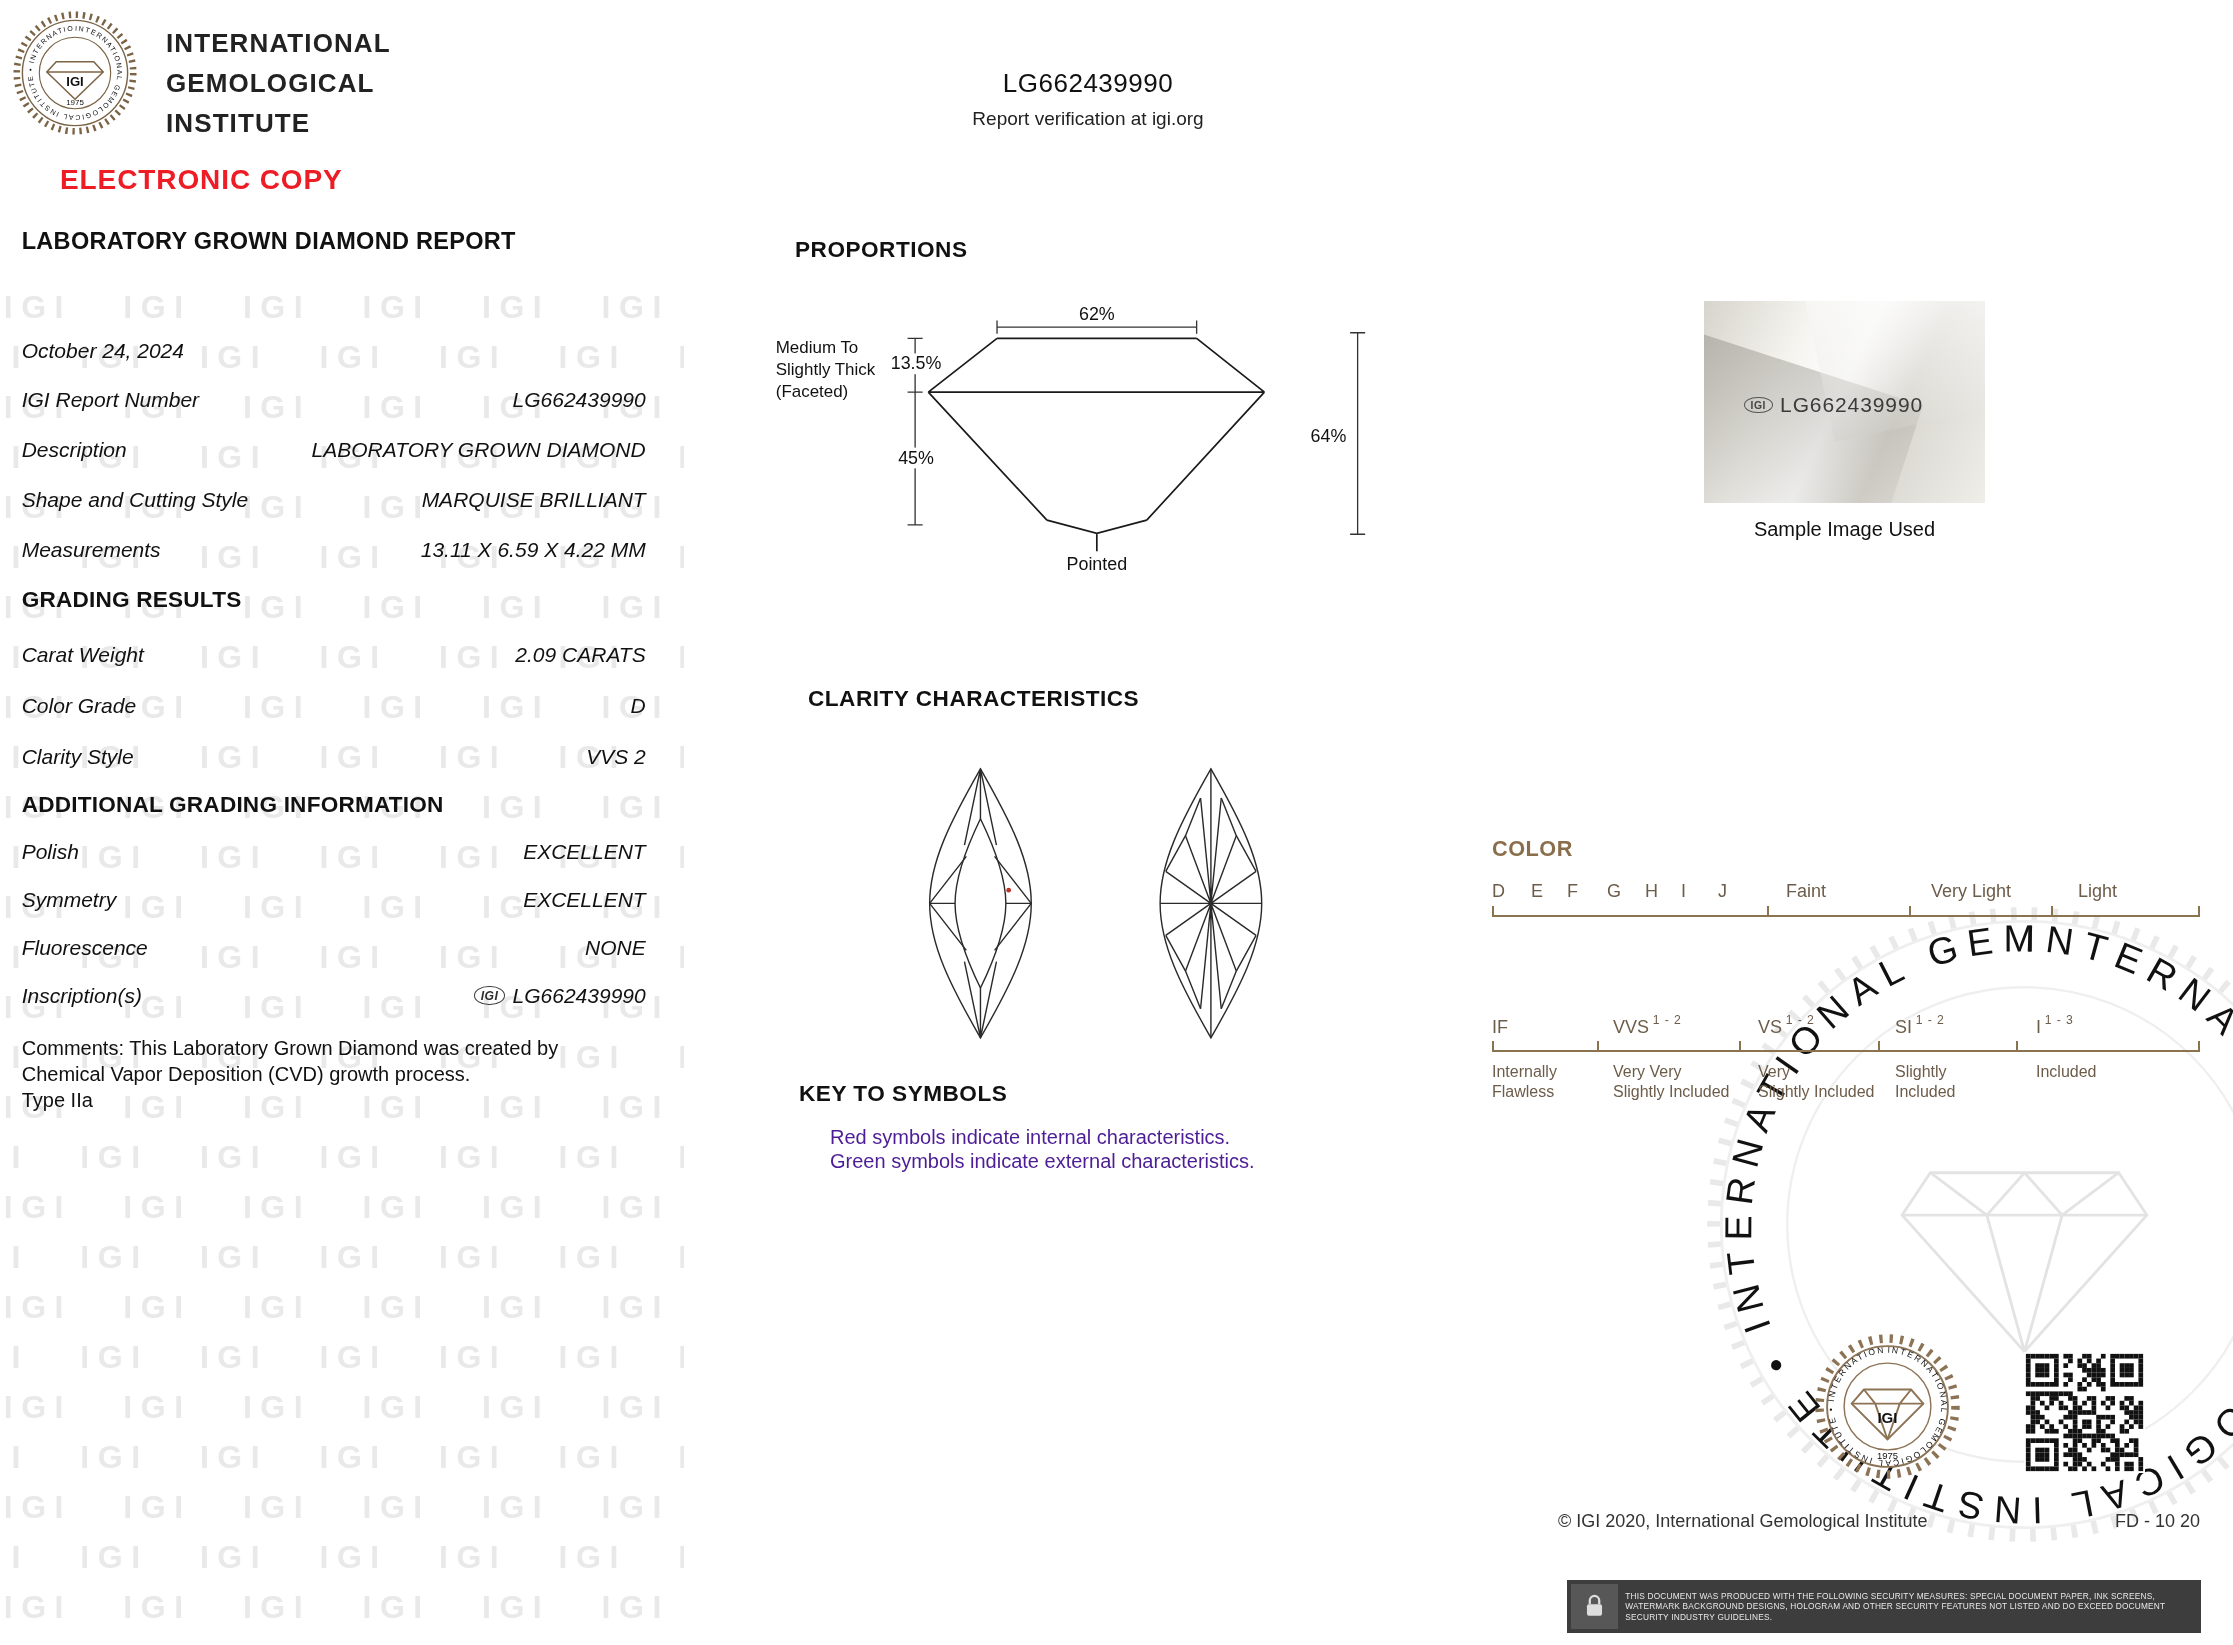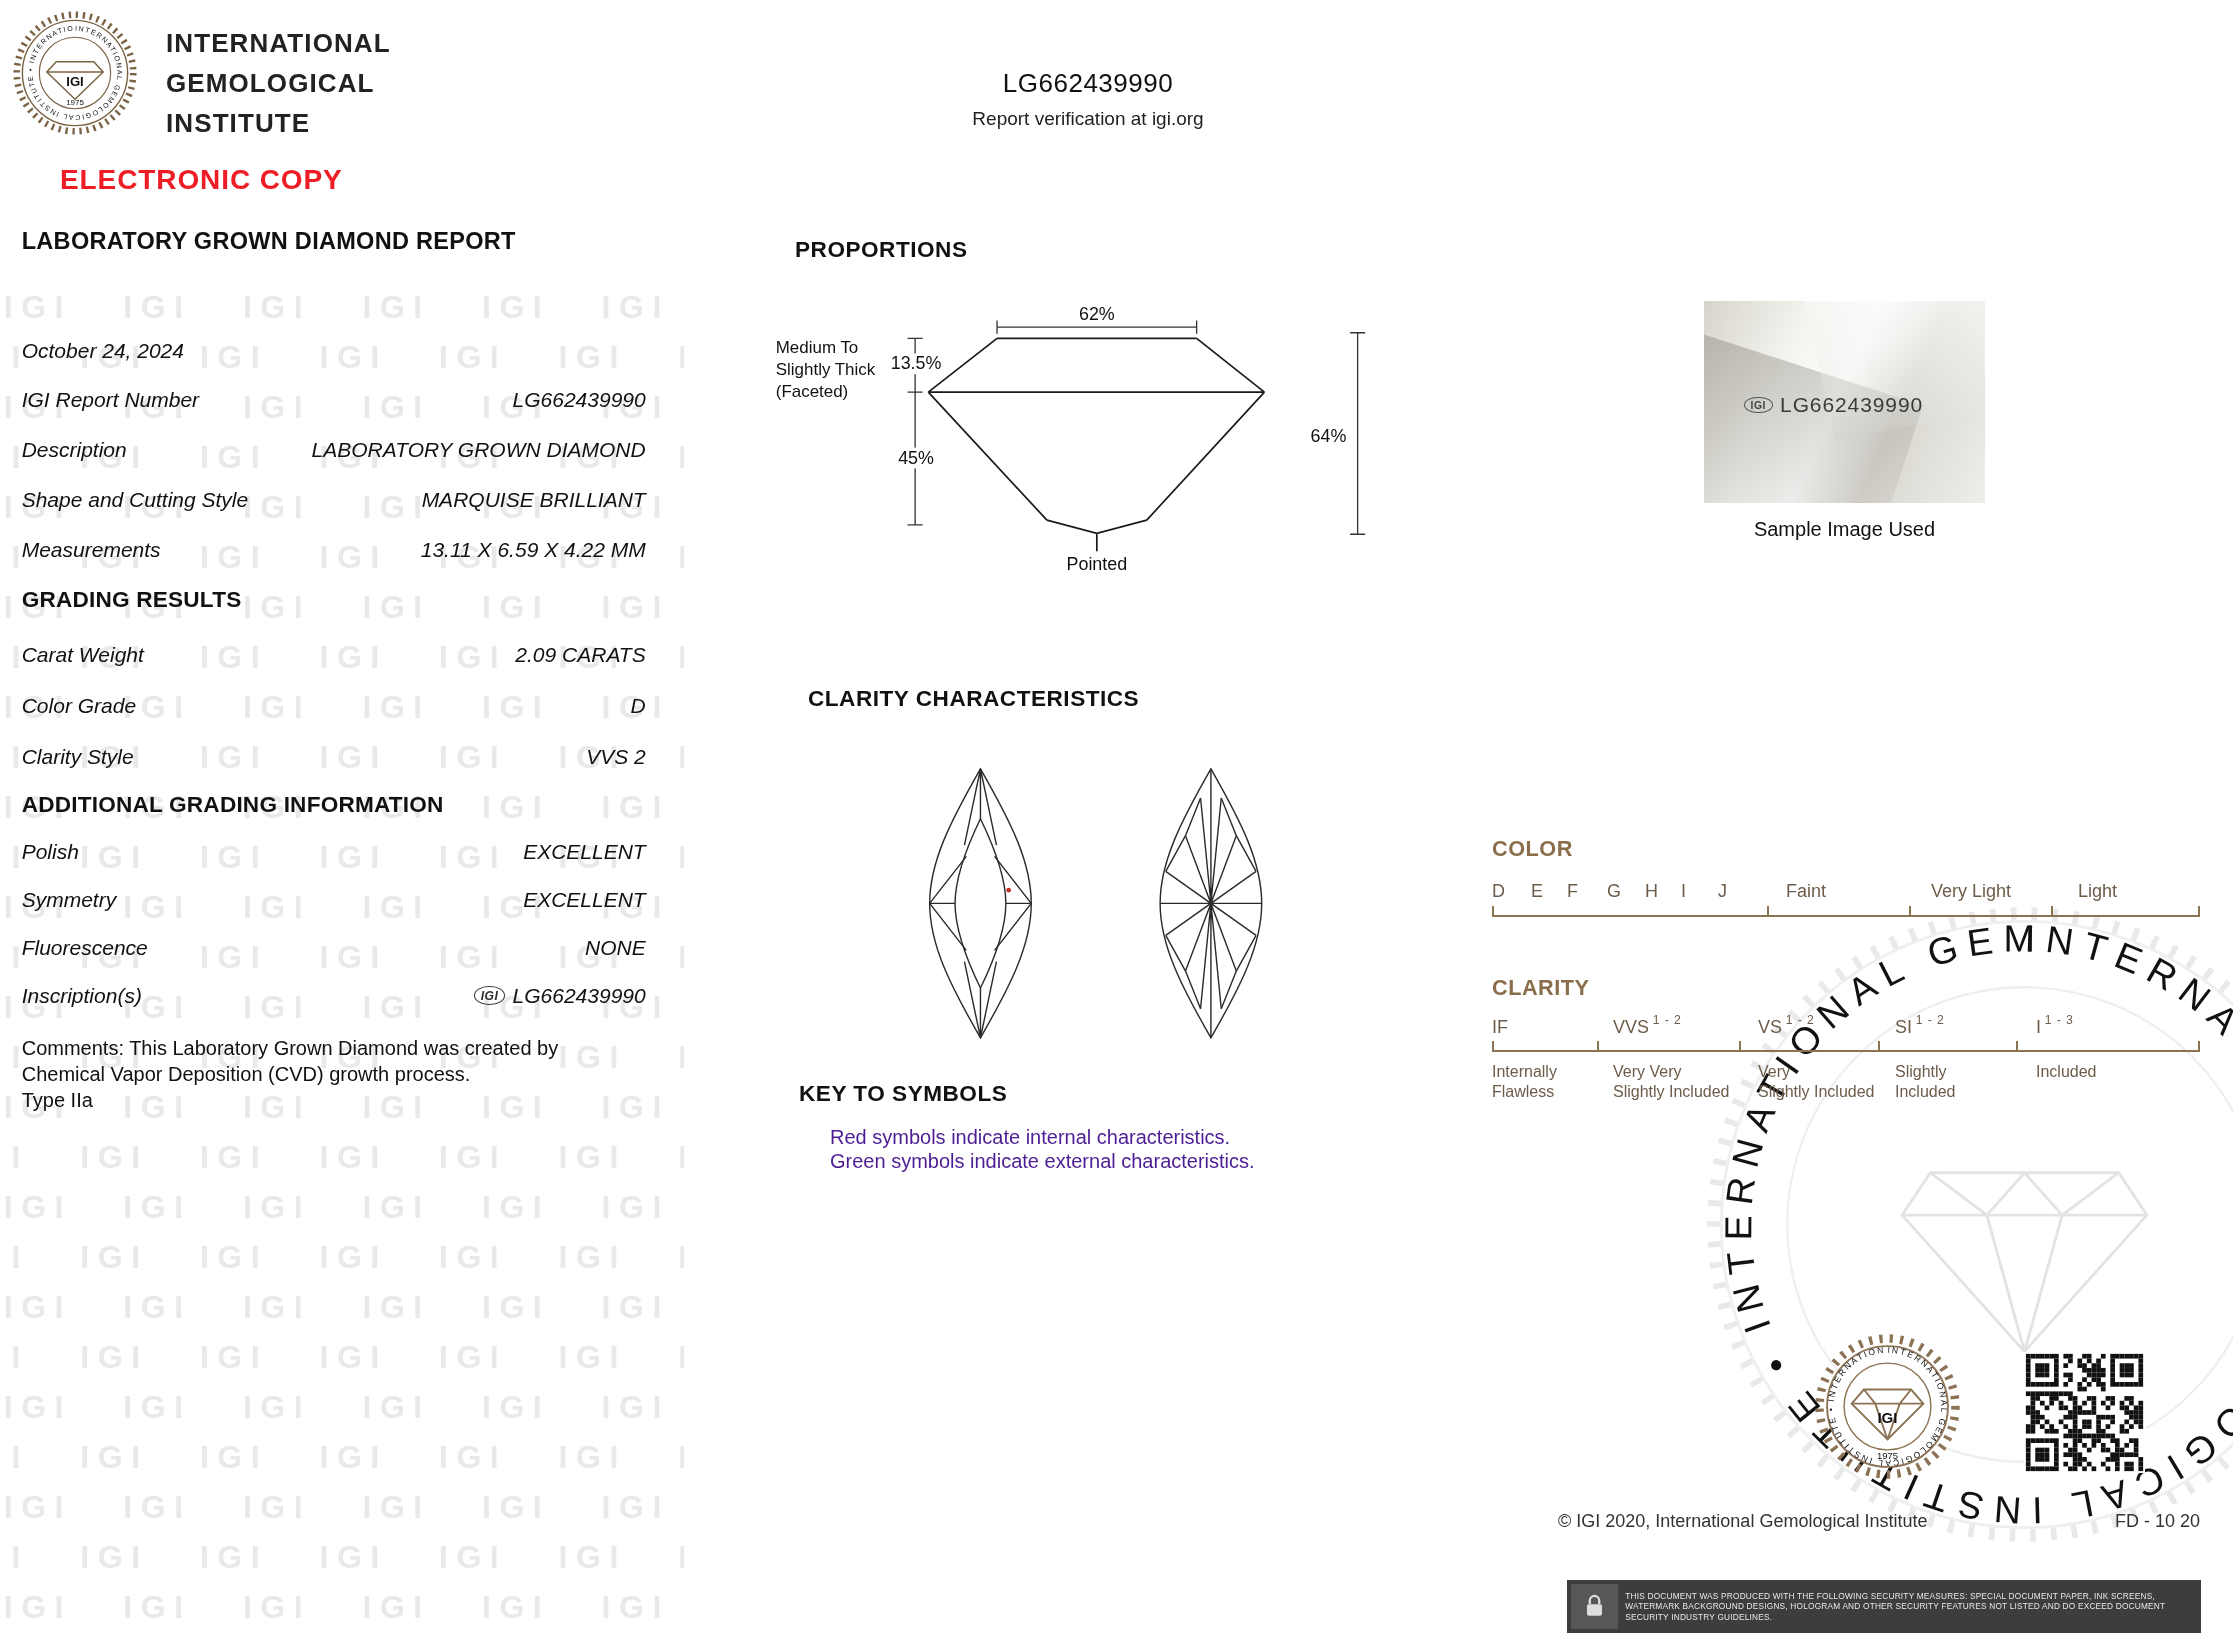--- a/index.html
+++ b/index.html
@@ -295,21 +295,20 @@
     <div class="scale-line">
       <span class="tick" style="left:0px"></span>
       <span class="tick" style="left:275px"></span>
       <span class="tick" style="left:417px"></span>
       <span class="tick" style="left:559px"></span>
       <span class="tick" style="left:706px"></span>
     </div>
   </div>
 
   <div class="scale-section clarity-section">
-    <div class="scale-head">CLARITY</div>
     <div class="scale-row">
       <span class="cg" style="left:0px"><span>IF</span><sup></sup></span>
       <span class="cg" style="left:121px"><span>VVS</span><sup>1 - 2</sup></span>
       <span class="cg" style="left:266px"><span>VS</span><sup>1 - 2</sup></span>
       <span class="cg" style="left:403px"><span>SI</span><sup>1 - 2</sup></span>
       <span class="cg" style="left:544px"><span>I</span><sup>1 - 3</sup></span>
     </div>
     <div class="scale-line">
       <span class="tick" style="left:0px"></span>
       <span class="tick" style="left:105px"></span>

